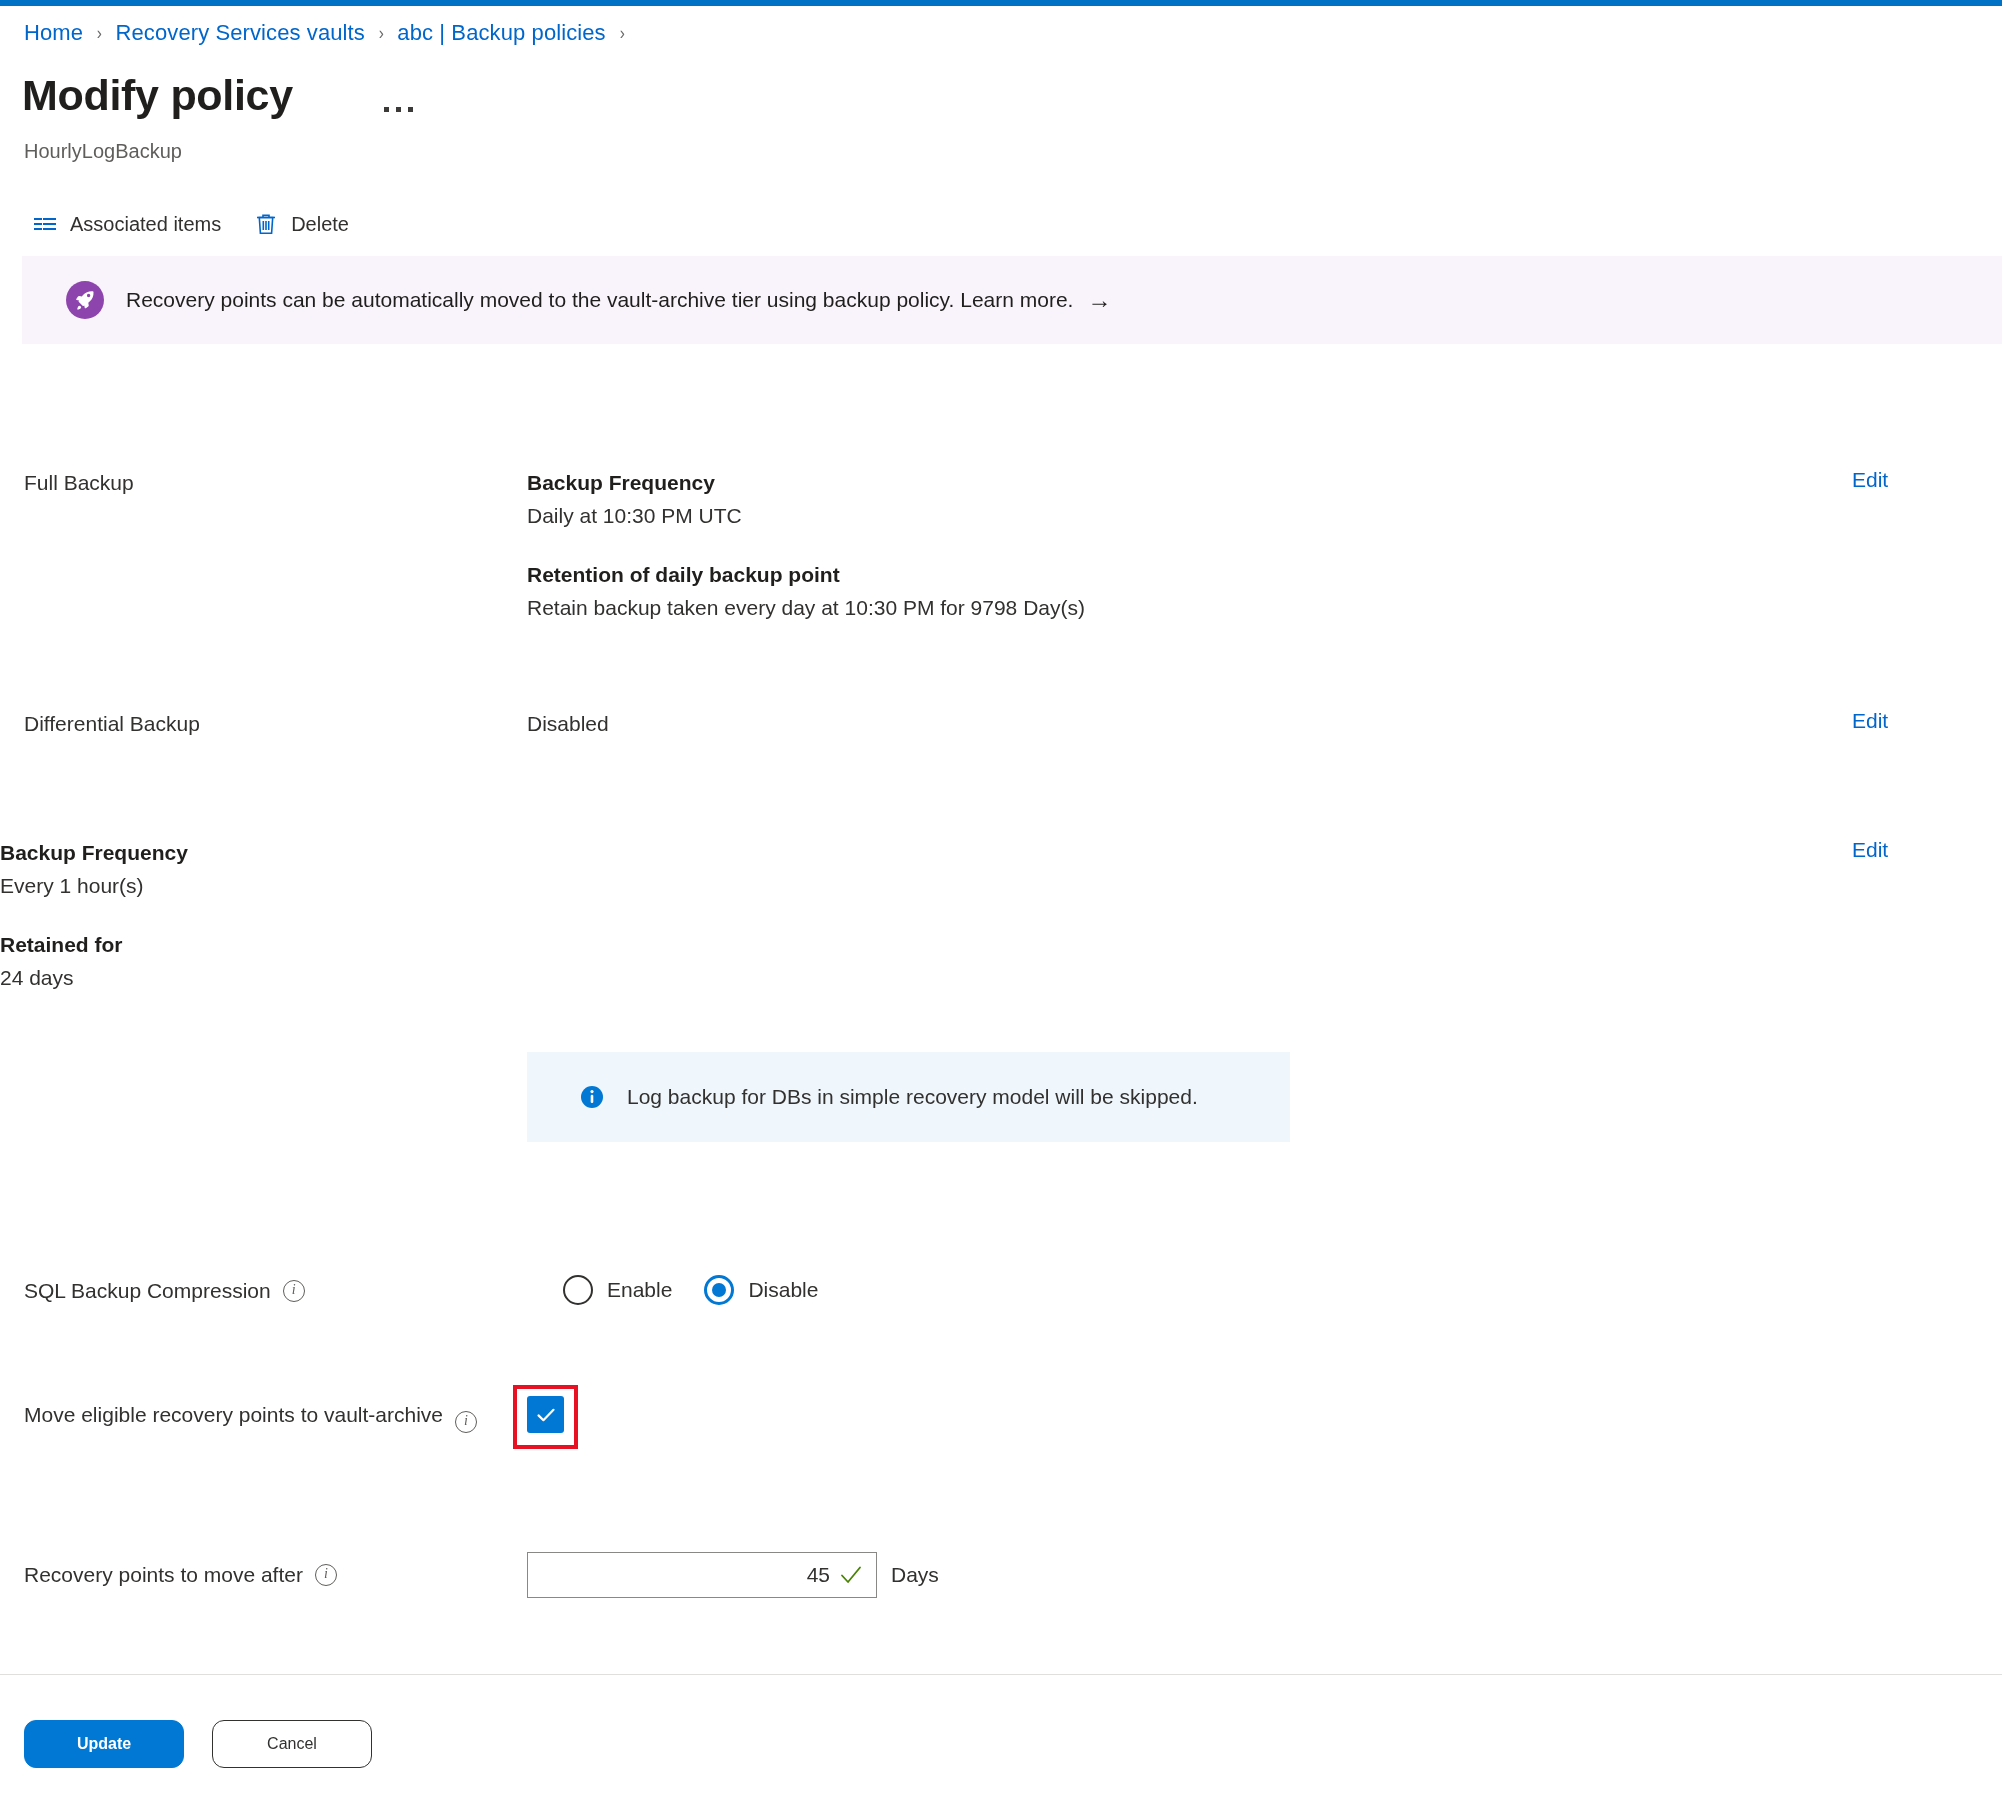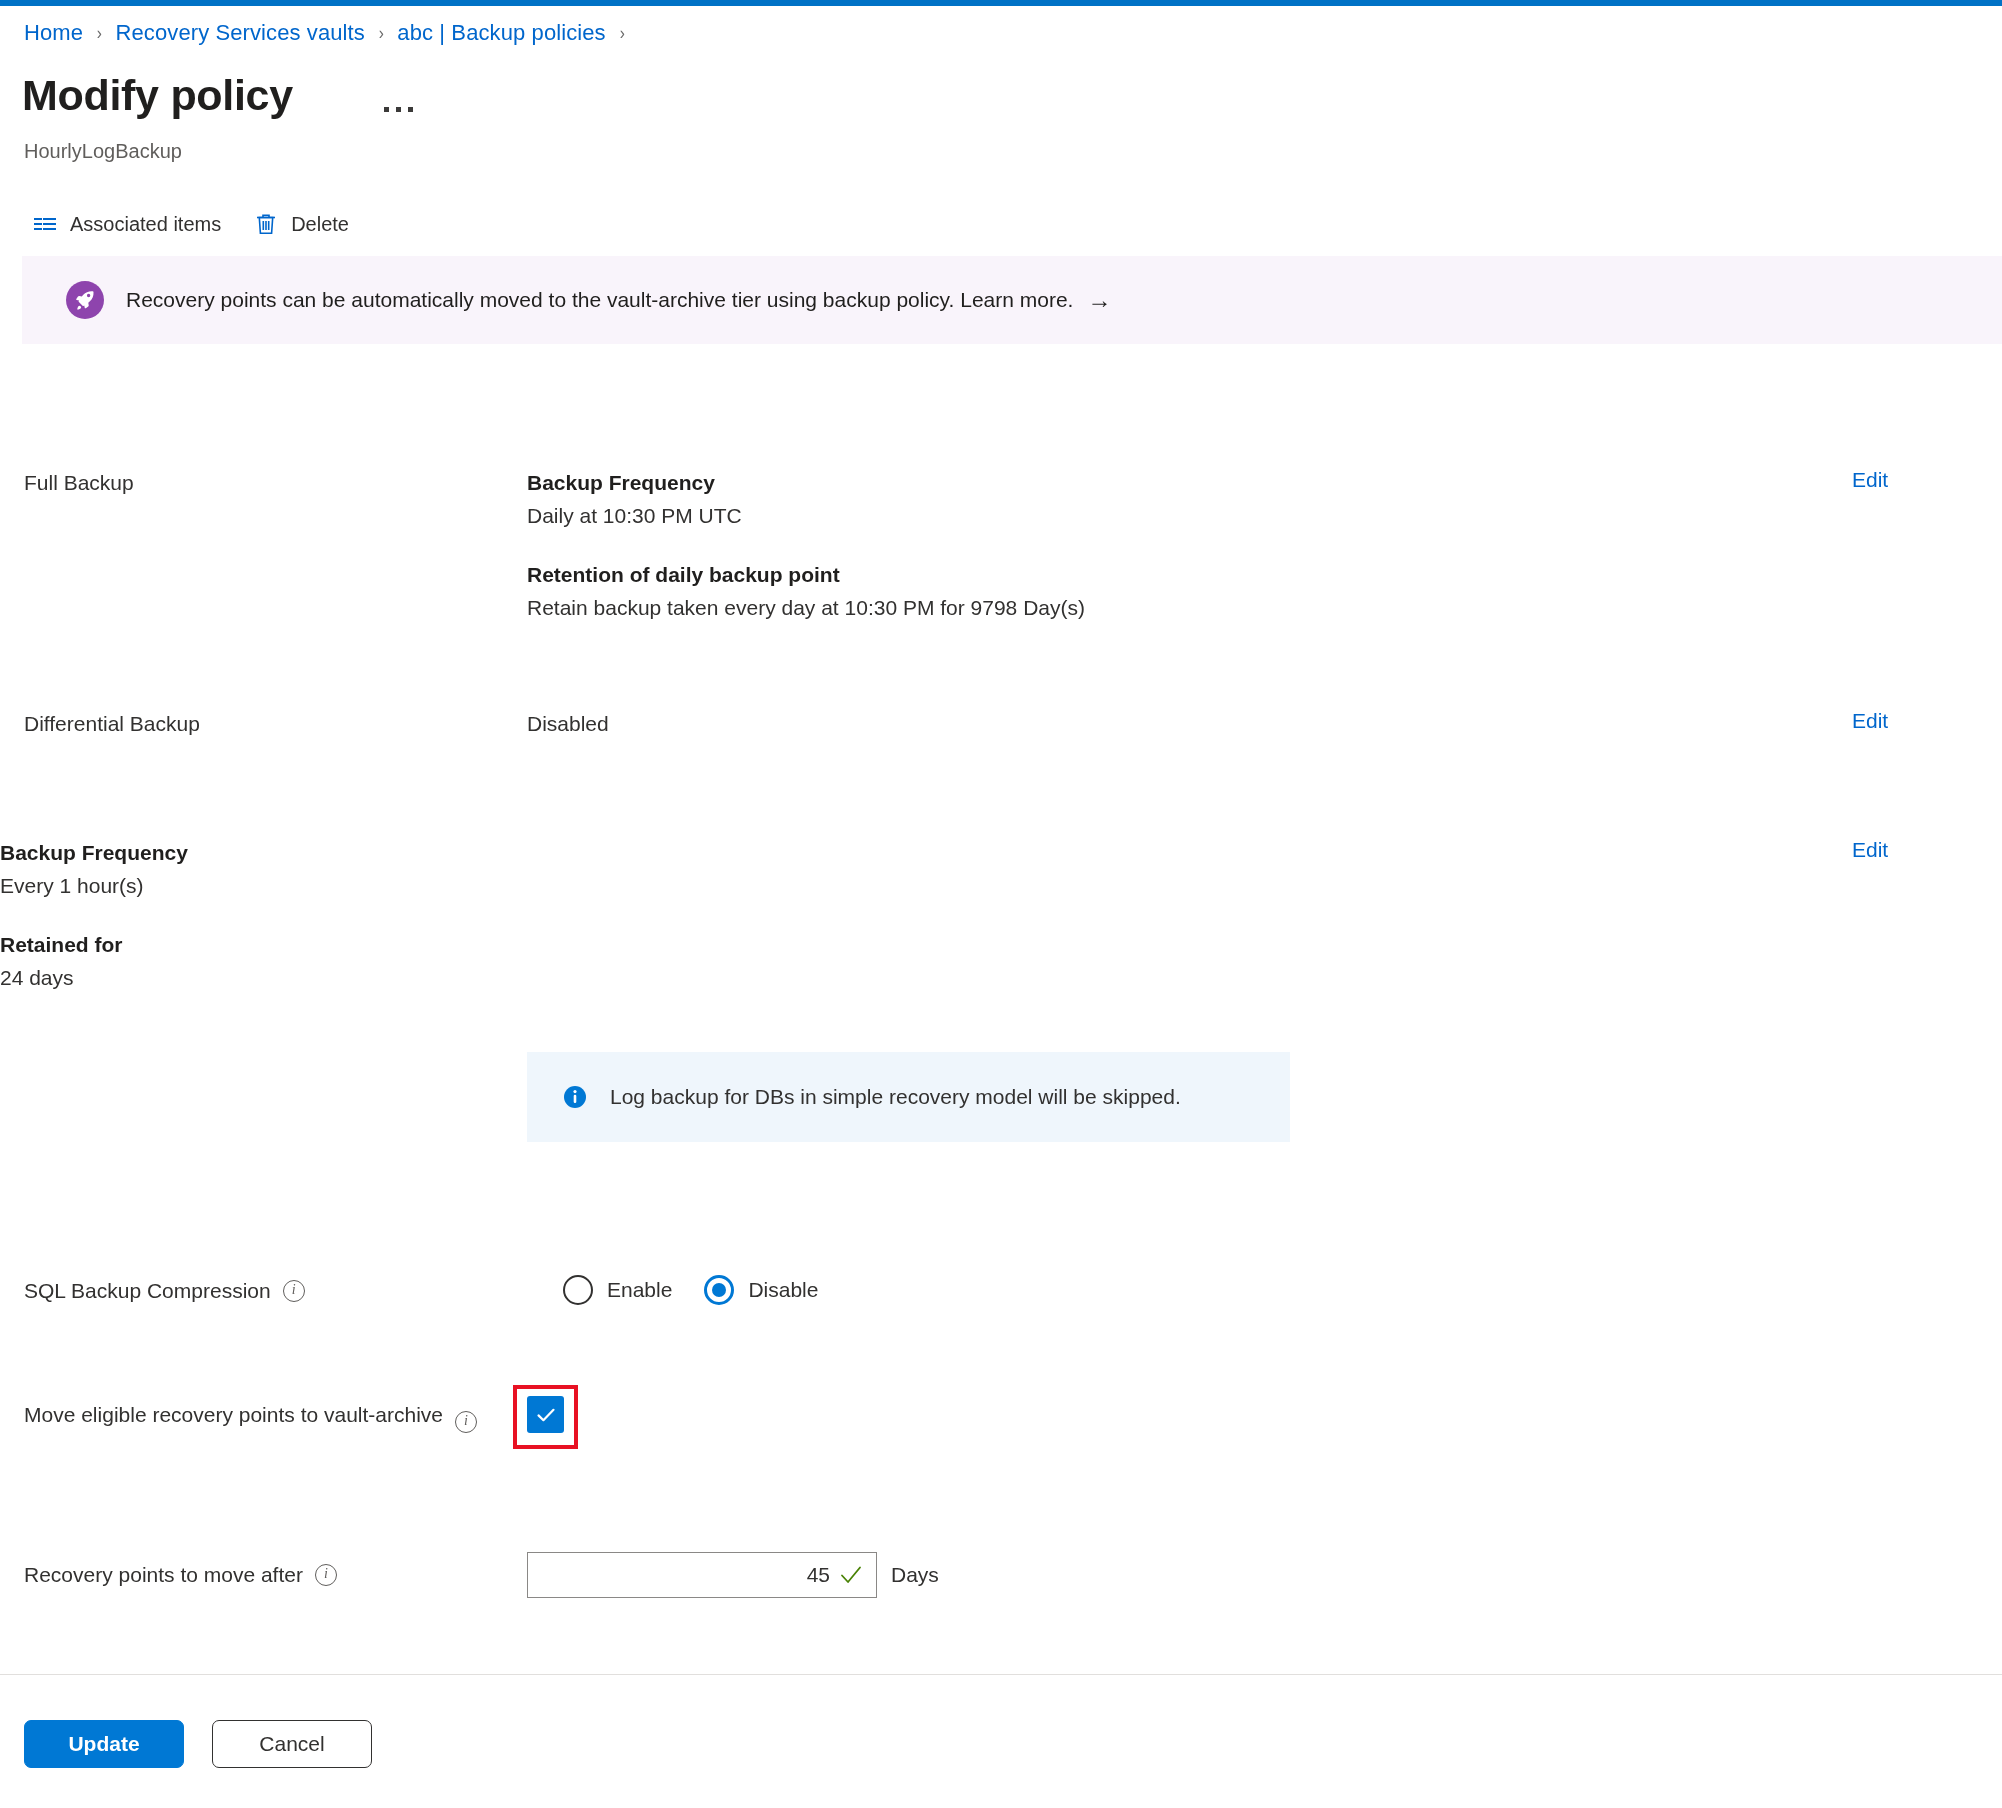--- a/index.html
+++ b/index.html
@@ -194,21 +194,21 @@
 
   
   .info-callout {
     position: absolute;
     top: 1052px; left: 527px;
     width: 763px;
     height: 90px;
     background: #eff6fc;
     display: flex;
     align-items: center;
-    padding-left: 35px;
+    padding-left: 52px;
   }
   .info-callout .i-ico {
     width: 26px; height: 26px;
     flex: none;
     margin-right: 22px;
     display: flex;
     align-items: center;
     justify-content: center;
   }
   .info-callout .i-text {
@@ -335,26 +335,26 @@
     background: #e1dfdd;
   }
   .footer-actions {
     position: absolute;
     top: 1720px; left: 24px;
     display: flex;
     align-items: center;
   }
   .btn {
     font-family: inherit;
-    font-size: 21px;
+    font-size: 16px;
     height: 48px;
     min-width: 160px;
     padding: 0 22px;
     cursor: pointer;
-    border-radius: 7px;
+    border-radius: 12px;
   }
   .btn-primary {
     background: #0078d4;
     border: 1px solid #0078d4;
     color: #ffffff;
     font-weight: 600;
     margin-right: 28px;
   }
   .btn-default {
     background: #ffffff;

